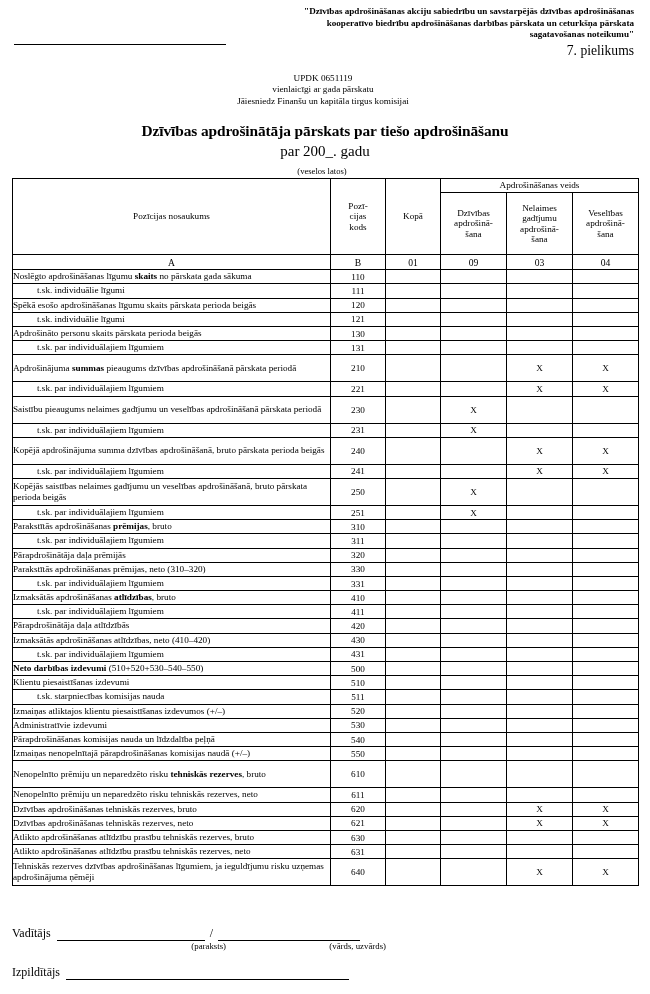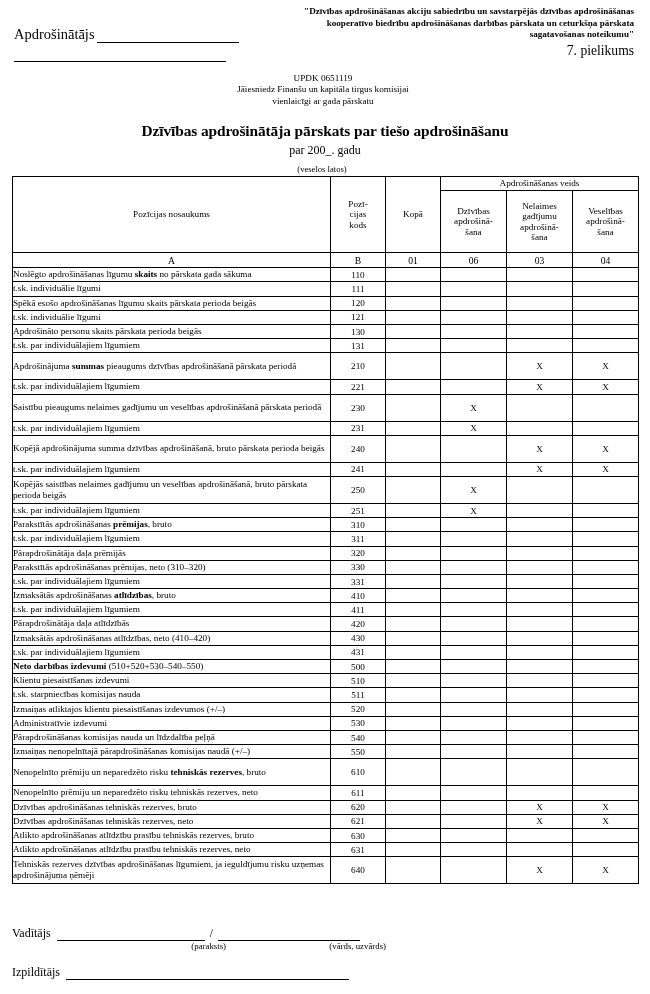--- a/index.html
+++ b/index.html
@@ -46,21 +46,21 @@
 
   .main-title {
     text-align:center;
     font-size: 15.4px;
     font-weight: bold;
     margin-top: 15px;
     letter-spacing: -0.1px;
   }
   .sub-title {
     text-align:center;
-    font-size: 12px;
+    font-size: 15px;
     margin-top: 3px;
   }
   .units {
     text-align:center;
     font-size: 8.6px;
     padding-right: 6px;
     margin-top: 6px;
   }
 
   
@@ -80,21 +80,21 @@
   table.report { border: 1.6px solid #000; }
 
   .hdr-cell { text-align:center; font-size:9.2px; line-height:10.6px; padding:2px 2px; }
   .hdr-name { height: 76px; }
   .hdr-veids { height: 14px; margin-top: 24px; }
   .letters td { text-align:center; height:15px; font-size:9.6px; }
   .thick-bottom td { border-bottom: 1.6px solid #000 !important; }
   .thick-top td { border-top: 1.6px solid #000 !important; }
 
   td.c-name { padding-left:4px; padding-right:3px; text-align:left; line-height:11.2px; }
-  td.c-name.indent { }
+  td.c-name.indent { padding-left:24px; }
   td.c-code { text-align:center; }
   td.c-val { text-align:center; }
   .x-mark { font-size:9.2px; }
   .r1 { height:14.2px; }
   .r2 { height:27px; }
   b.em { font-weight:bold; }
 
   
   .footer { position:absolute; left:0; top:922px; width:650px; padding: 0 12px; }
   .sig-row { display:flex; align-items:flex-end; margin-top:4px; }
@@ -104,34 +104,30 @@
   .cap-row { display:flex; font-size:8.8px; }
   .cap { text-align:right; }
   .footer2 { margin-top:14px; }
 </style>
 </head>
 <body>
 
 <div class="doc-header">
 
   <div class="ins-block">
-    <div class="ins-row1">
-      <span class="ins-label">Apdrošinātājs</span>
-      <span class="ins-line"></span>
-    </div>
     <div class="ins-line2"></div>
   </div>
 
   <div class="reg-title">"Dzīvības apdrošināšanas akciju sabiedrību un savstarpējās dzīvības apdrošināšanas kooperatīvo biedrību apdrošināšanas darbības pārskata un ceturkšņa pārskata sagatavošanas noteikumu"</div>
   <div class="pielikums">7. pielikums</div>
 
   <div class="updk">
     <div>UPDK 0651119</div>
+    <div>vienlaicīgi ar gada pārskatu</div>
     <div>Jāiesniedz Finanšu un kapitāla tirgus komisijai</div>
-    <div>vienlaicīgi ar gada pārskatu</div>
   </div>
 
   <div class="main-title">Dzīvības apdrošinātāja pārskats par tiešo apdrošināšanu</div>
   <div class="sub-title">par 200_. gadu</div>
   <div class="units">(veselos latos)</div>
 </div>
 
 <div class="tbl-wrap">
   <table class="report">
     <colgroup>
@@ -151,21 +147,21 @@
       </tr>
       <tr>
         <td class="hdr-cell"><span id="life-hdr">Dzīvības<br>apdrošinā-<br>šana</span></td>
         <td class="hdr-cell"><span id="acc-hdr">Nelaimes<br>gadījumu<br>apdrošinā-<br>šana</span></td>
         <td class="hdr-cell"><span id="hea-hdr">Veselības<br>apdrošinā-<br>šana</span></td>
       </tr>
       <tr class="letters thick-bottom">
         <td>A</td>
         <td>B</td>
         <td>01</td>
-        <td>06</td>
+        <td>09</td>
         <td>03</td>
         <td>04</td>
       </tr>
     </thead>
     <tbody id="tbody">
         <tr>
           <td class="c-name r1">Noslēgto apdrošināšanas līgumu <b class="em">skaits</b> no pārskata gada sākuma</td>
           <td class="c-code">110</td>
           <td class="c-val"></td>
           <td class="c-val"></td>

